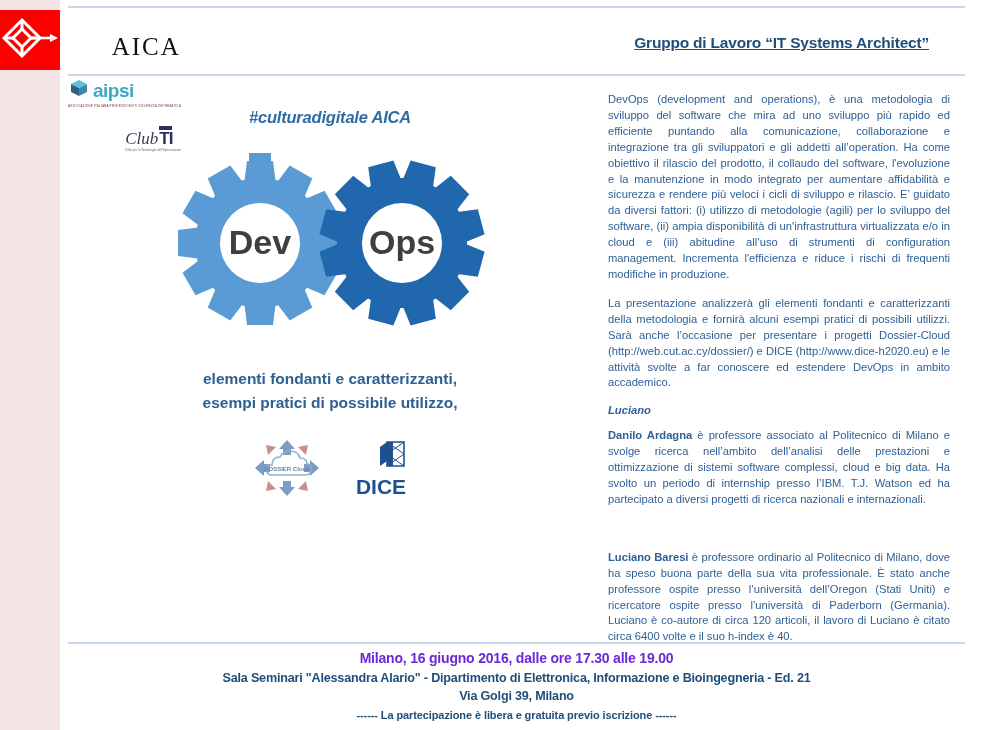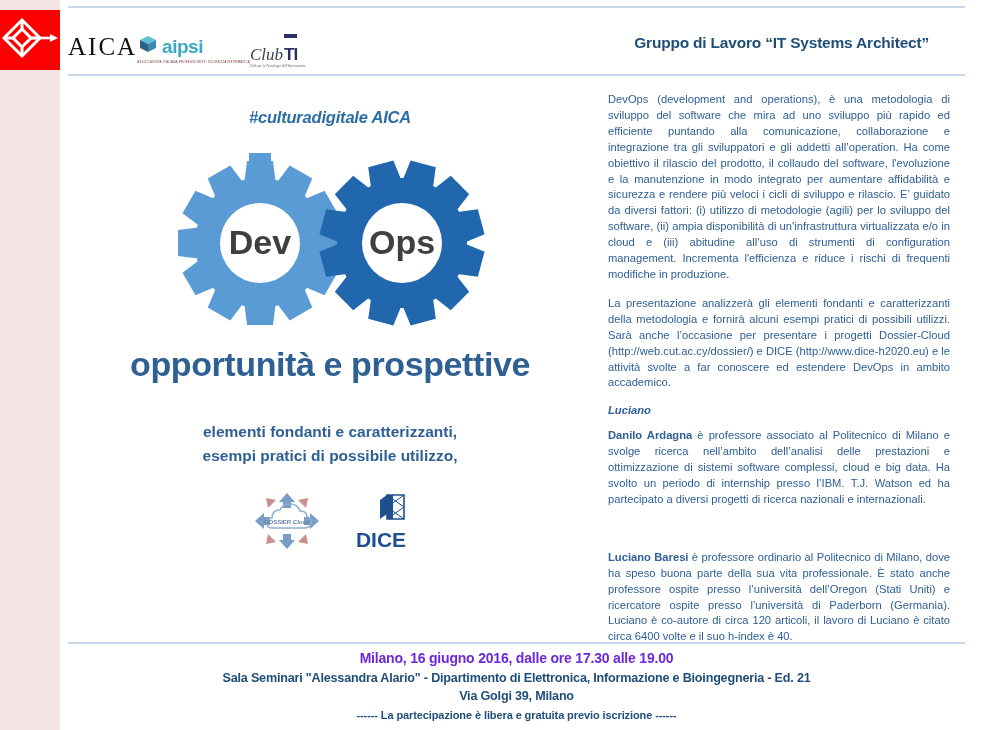--- a/index.html
+++ b/index.html
@@ -16,21 +16,21 @@
 
   
   .left-strip{position:absolute;left:0;top:0;width:60px;height:730px;background:#f4e3e3;}
   .aica-mark{position:absolute;left:0;top:10px;width:60px;height:60px;background:#fc0000;}
   .aica-mark svg{display:block;}
 
   
   .header{position:absolute;left:68px;top:10px;width:897px;height:62px;}
   .header-rule{position:absolute;left:68px;top:74px;width:897px;height:2px;background:#c9d7ea;}
 
-  .logo-row{position:absolute;left:0;top:24px;display:flex;align-items:flex-start;}
+  .logo-row{position:absolute;left:0;top:24px;display:flex;align-items:flex-end;gap:18px;flex-direction:column;}
 
   .aica-word{
     font-family:"Liberation Serif", serif;
     font-size:25px;letter-spacing:2px;color:#111;line-height:1;
     font-weight:400;
     padding-bottom:1px;
   }
 
   .aipsi-logo{display:flex;flex-direction:column;align-items:flex-start;}
   .aipsi-top{display:flex;align-items:center;gap:3px;}
@@ -40,28 +40,28 @@
   .aipsi-tag{font-size:2.6px;color:#7a3b3b;letter-spacing:0.2px;margin-top:2px;transform:scale(1,1);}
   .aipsi-tag{font-size:3px;}
 
   .clubti-logo{display:flex;flex-direction:column;align-items:flex-start;margin-bottom:1px;}
   .clubti-top{display:flex;align-items:flex-end;}
   .clubti-club{
     font-family:"Liberation Serif", serif;font-style:italic;font-size:17px;color:#3a3f52;line-height:1;
   }
   .clubti-ti{
     font-size:17px;font-weight:700;color:#2b2f66;line-height:1;letter-spacing:-1px;
-    border-top:4px solid #2b2f66;padding-top:8px;margin-left:1px;
+    border-top:4px solid #2b2f66;padding-top:0px;margin-left:1px;
   }
   .clubti-tag{font-size:3.4px;font-family:"Liberation Serif",serif;font-style:italic;color:#5a6070;margin-top:1px;}
 
   .gdl-title{
     position:absolute;right:36px;top:24px;
     font-size:15.5px;font-weight:700;color:#1f4e79;
-    letter-spacing:-0.2px;white-space:nowrap;
+    letter-spacing:-0.2px;white-space:nowrap;text-decoration:underline;
   }
 
   
   .left-col{position:absolute;left:70px;top:88px;width:520px;height:540px;}
   .right-col{position:absolute;left:608px;top:92px;width:342px;height:540px;}
 
   .hashtag{
     text-align:center;margin-top:20px;
     font-size:16.5px;font-weight:700;font-style:italic;color:#2e6da4;letter-spacing:-0.2px;
   }
@@ -214,21 +214,20 @@
               <polygon points="-13,-82 13,-82 16,-58 -16,-58" transform="rotate(345)"></polygon>
               <circle cx="0" cy="0" r="65"></circle>
             </g>
             <circle cx="0" cy="0" r="40" fill="#ffffff"></circle>
             <text x="0" y="11" text-anchor="middle" font-family="'Liberation Sans', sans-serif" font-size="34" font-weight="700" fill="#3f3f3f">Ops</text>
           </g>
         </g>
       </svg>
     </div>
 
-    <div class="main-title">opportunità e prospettive</div>
 
     <div class="sub-lines">
       <div>elementi fondanti e caratterizzanti,</div>
       <div>esempi pratici di possibile utilizzo,</div>
     </div>
 
     <div class="project-logos">
 
       <div class="dossier-logo">
         <svg width="66" height="58" viewBox="0 0 66 58">

